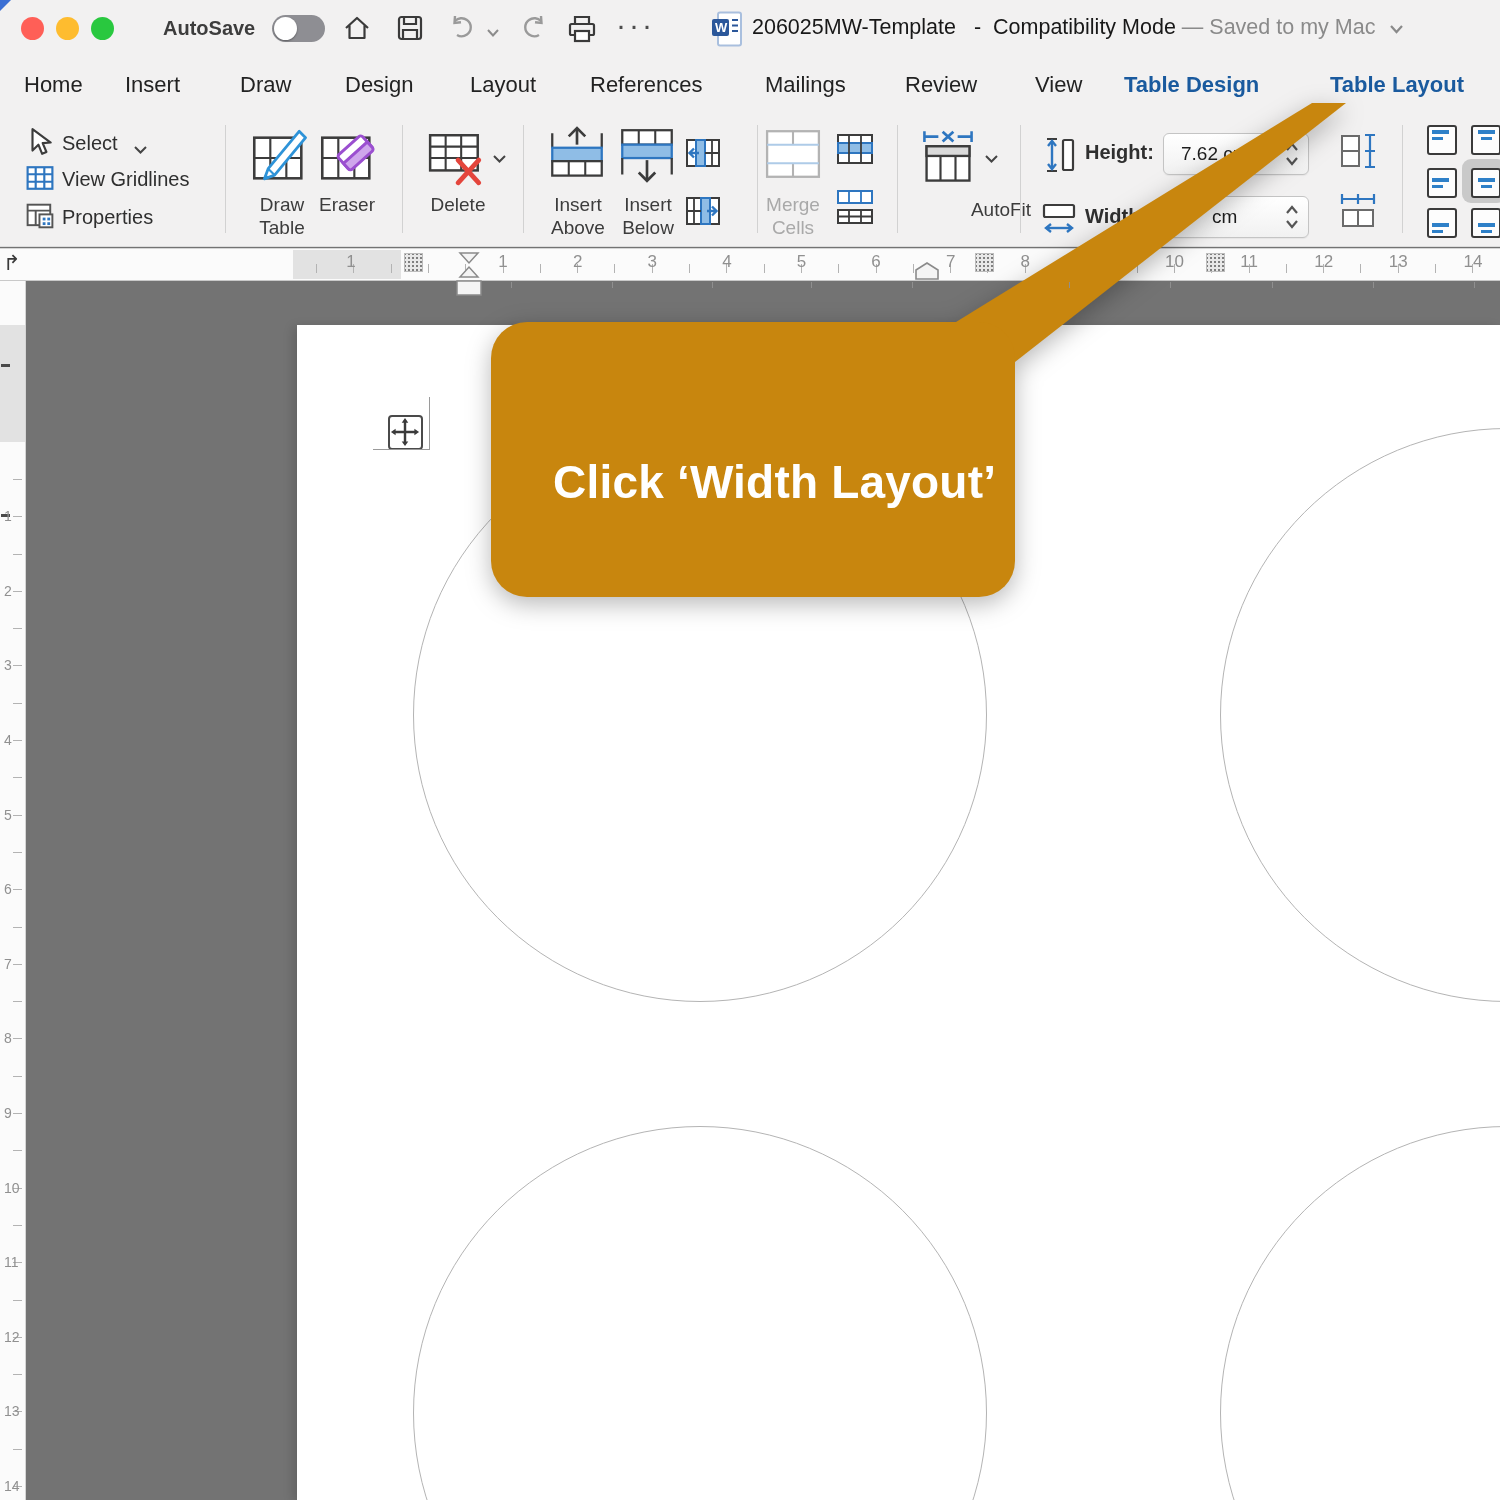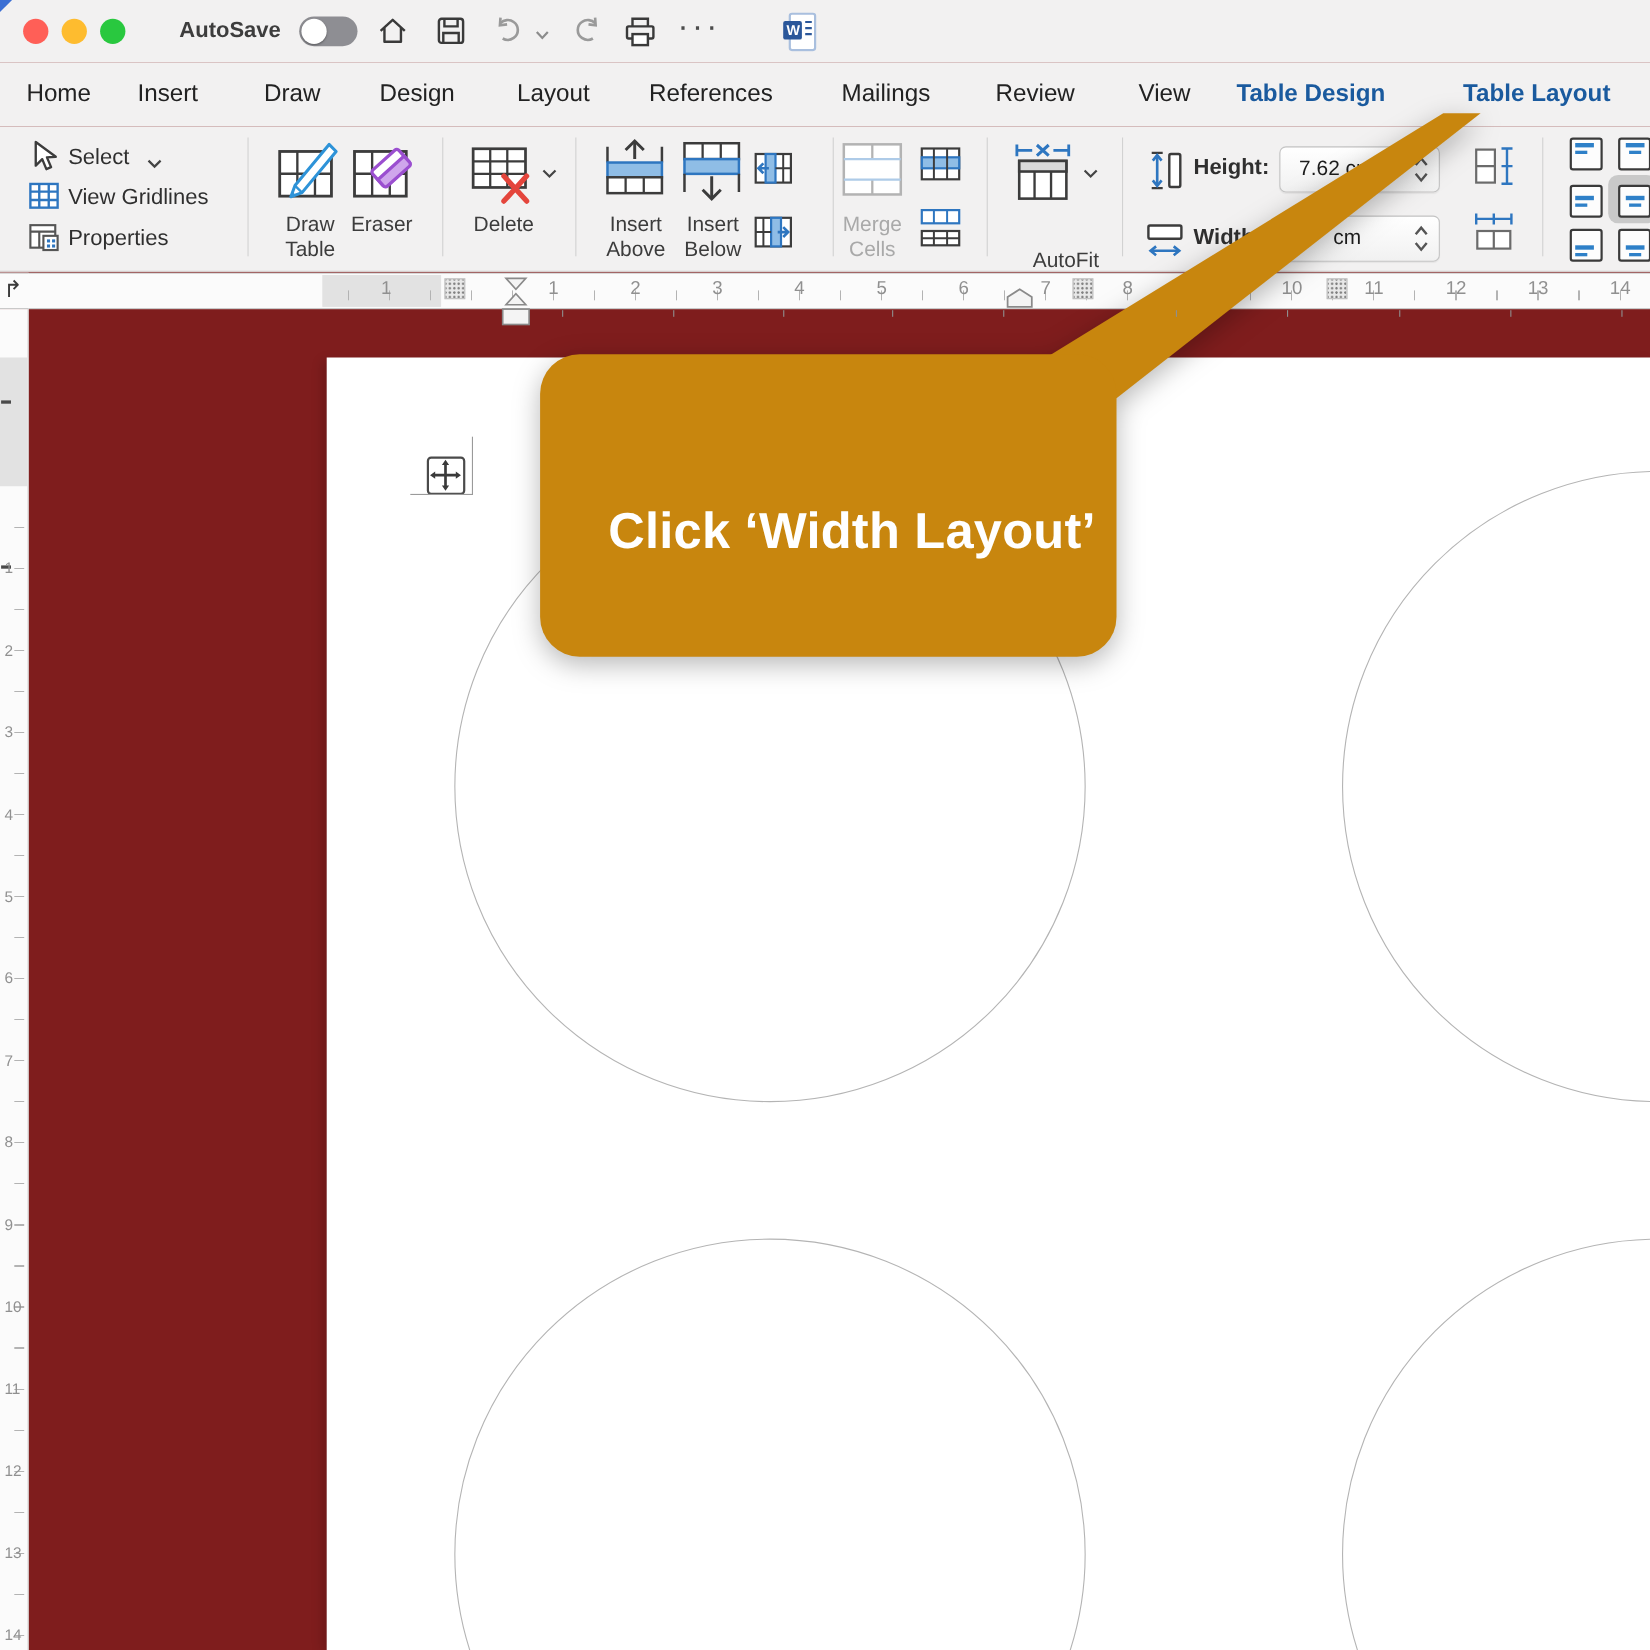--- a/index.html
+++ b/index.html
@@ -1,16 +1,16 @@
 <!DOCTYPE html>
 <html><head>
 <meta charset="utf-8">
 <style>
   html,body{margin:0;padding:0;background:#d0d0d0;font-family:"Liberation Sans",sans-serif;}
-  #app{position:relative;width:1500px;height:1500px;background:#7f1d1d;overflow:hidden;
+  #app{position:relative;width:1500px;height:1500px;background:#737373;overflow:hidden;
        -webkit-font-smoothing:antialiased;}
   
   .titlebar{position:absolute;left:0;top:0;width:1500px;height:57px;background:#f2f1f1;}
   .dot{position:absolute;top:17px;width:23px;height:23px;border-radius:50%;}
   .autosave-label{position:absolute;left:163px;top:17px;font-size:20px;color:#3d3d3d;font-weight:600;}
   .toggle{position:absolute;left:272px;top:15px;width:53px;height:27px;border-radius:14px;background:#8e8e93;}
   .toggle .knob{position:absolute;left:2px;top:2px;width:23px;height:23px;border-radius:50%;background:#fff;box-shadow:0 1px 2px rgba(0,0,0,.35);}
   .tb-icon{position:absolute;top:14px;}
   .ellipsis{position:absolute;left:616px;top:8px;font-size:30px;color:#4c4c4c;letter-spacing:3px;}
   .doc-title{position:absolute;left:752px;top:15px;font-size:21.5px;color:#181818;white-space:nowrap;}
@@ -116,20 +116,32 @@
     <span class="ellipsis">···</span>
 
     <span class="tb-icon" style="left:711px;top:11px;">
       <svg width="32" height="36" viewBox="0 0 32 36">
           <rect x="7" y="1.5" width="23" height="33" rx="2" fill="#fff" stroke="#a9bfde" stroke-width="2"></rect>
           <path d="M21 9 h6 M21 14.5 h6 M21 20 h6" stroke="#2b579a" stroke-width="2"></path>
           <rect x="1" y="8" width="17" height="17" rx="2" fill="#2b579a"></rect>
           <text x="4" y="21" font-size="13" font-weight="bold" fill="#fff" font-family="Liberation Sans, sans-serif">W</text>
         </svg>
     </span>
+    <div class="doc-title">
+      <span>206025MW-Template</span>
+      <span>&nbsp; </span><span>-</span><span>&nbsp; </span>
+      <span>Compatibility Mode</span>
+      <span> </span>
+      <span class="muted">— Saved to my Mac</span>
+      <span class="muted" style="display:inline-block;margin-left:8px;">
+        <svg width="15" height="10" viewBox="0 0 15 10">
+            <path d="M2 2 L7.5 8 L13 2" fill="none" stroke="#8a8a8a" stroke-width="2.2"></path>
+          </svg>
+      </span>
+    </div>
   </div>
 
   <div class="tabs">
     <div class="tab-underline" style="background: rgb(29, 80, 129);"></div>
   <span class="tab" style="left: 24px;">Home</span>
       <span class="tab" style="left: 125px;">Insert</span>
       <span class="tab" style="left: 240px;">Draw</span>
       <span class="tab" style="left: 345px;">Design</span>
       <span class="tab" style="left: 470px;">Layout</span>
       <span class="tab" style="left: 590px;">References</span>
@@ -309,21 +321,21 @@
           <rect x="8" y="18" width="40" height="32" fill="#fff" stroke="#3c3c3c" stroke-width="2.2"></rect>
           <rect x="8" y="18" width="40" height="9" fill="#dadada" stroke="#3c3c3c" stroke-width="2.2"></rect>
           <path d="M21 27 V50 M35 27 V50" stroke="#3c3c3c" stroke-width="2"></path>
         </svg>
     </span>
     <span class="icon-abs" style="left:984px;top:35px;">
       <svg width="15" height="10" viewBox="0 0 15 10">
           <path d="M2 2 L7.5 7.5 L13 2" fill="none" stroke="#444" stroke-width="2"></path>
         </svg>
     </span>
-    <div class="big-label" style="left:924px;top:83px;margin-top:28px;">
+    <div class="big-label" style="left:956px;top:83px;">
       <div>AutoFit</div>
     </div>
 
     <div class="vdiv" style="left:1020px;"></div>
 
     <span class="icon-abs" style="left:1041px;top:21px;">
       <svg width="36" height="38" viewBox="0 0 36 38">
           <path d="M6 3 h10 M6 35 h10" stroke="#3c3c3c" stroke-width="2"></path>
           <path d="M11 6 V32" stroke="#2e76c0" stroke-width="2.4"></path>
           <path d="M7 10 L11 5 L15 10 M7 28 L11 33 L15 28" fill="none" stroke="#2e76c0" stroke-width="2.4"></path>

